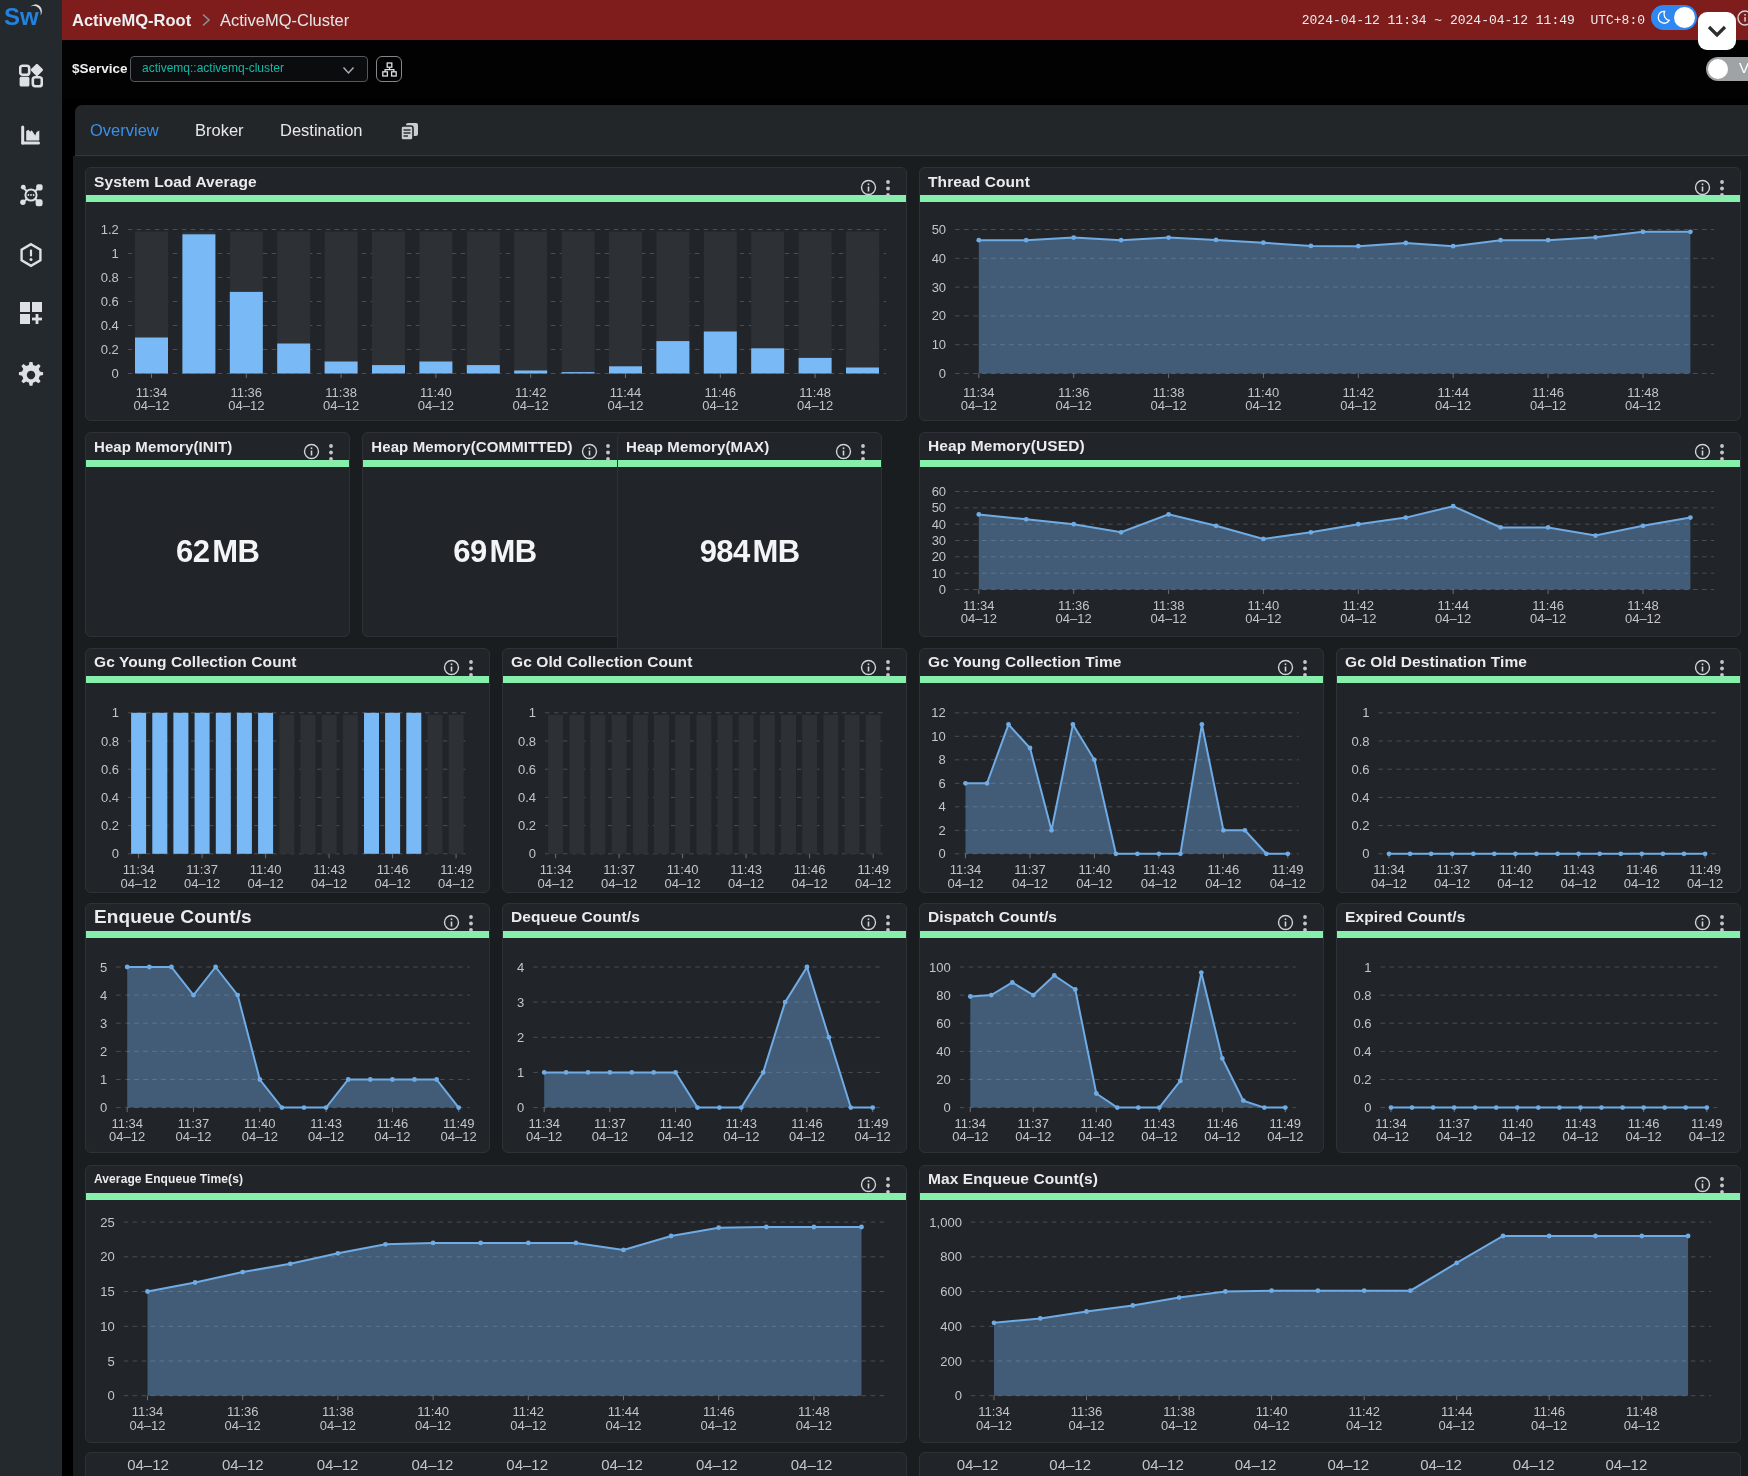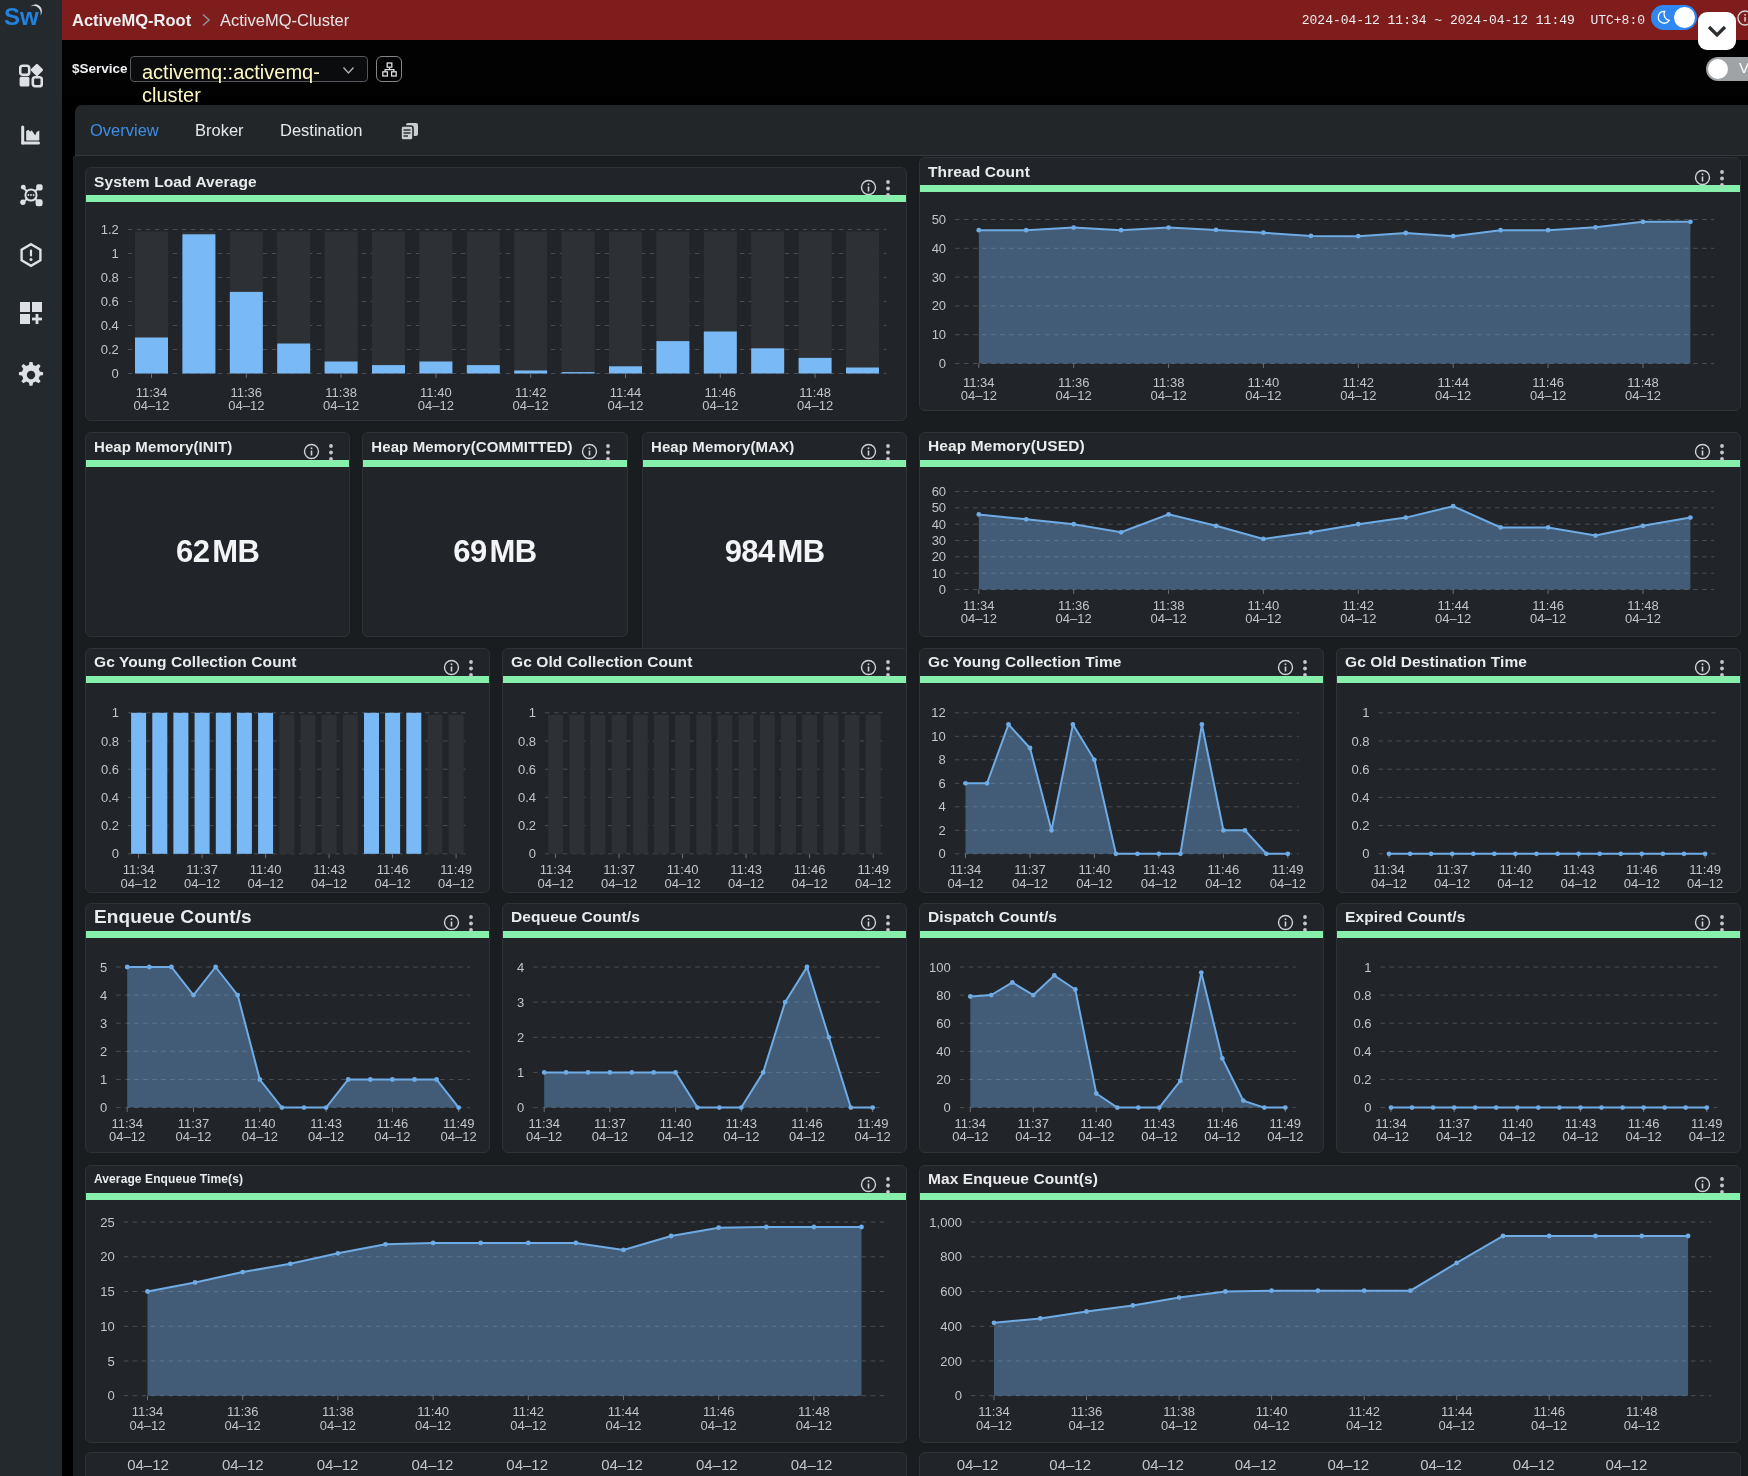--- a/index.html
+++ b/index.html
@@ -41,21 +41,21 @@
   </div>
   <svg class="abs" style="left:1675px;top:10px" width="11" height="16" viewBox="0 0 11 16">
       <circle cx="8" cy="8" r="7" fill="none" stroke="#d2d5d8" stroke-width="1.4"></circle>
       <rect x="7.3" y="7" width="1.5" height="4.6" fill="#d2d5d8"></rect>
       <rect x="7.3" y="4" width="1.5" height="1.6" fill="#d2d5d8"></rect>
     </svg>
 </div>
 <div id="srv">
   <span class="abs" style="left:10px;top:21px;font-size:13.5px;font-weight:600;color:#eef0f2">$Service</span>
   <div class="abs" style="left:68px;top:16px;width:238px;height:26px;border:1px solid #54585c;border-radius:4px;background:#0a0c0d">
-    <span class="abs" style="left:11px;top:4px;font-size:20px;color:#fef9c3">activemq::activemq-cluster</span>
+    <span class="abs" style="left:11px;top:4px;font-size:12px;color:#14b8a6">activemq::activemq-cluster</span>
     <svg class="abs" style="right:12px;top:9px" width="13" height="9" viewBox="0 0 13 9">
         <path d="M1.5 1.5 L6.5 7 L11.5 1.5" fill="none" stroke="#a9acb0" stroke-width="1.5"></path>
       </svg>
   </div>
   <div class="abs" style="left:314px;top:16px;width:26px;height:26px;border:1px solid #84878b;border-radius:6px">
     <svg class="abs" style="left:5px;top:5px" width="15" height="15" viewBox="0 0 15 15">
       <g fill="none" stroke="#dcdfe2" stroke-width="1.3">
       <rect x="5.2" y="1" width="4.6" height="4.2"></rect>
           <rect x="0.8" y="9.8" width="4.6" height="4.2"></rect>
           <rect x="9.6" y="9.8" width="4.6" height="4.2"></rect>
@@ -162,21 +162,21 @@
 <rect x="428.2" y="202.5" width="33.0" height="3.0" fill="#79baf6"></rect>
 <rect x="475.6" y="204.1" width="33.0" height="1.4" fill="#79baf6"></rect>
 <rect x="523.0" y="198.3" width="33.0" height="7.2" fill="#79baf6"></rect>
 <rect x="570.4" y="173.1" width="33.0" height="32.4" fill="#79baf6"></rect>
 <rect x="617.8" y="163.5" width="33.0" height="42.0" fill="#79baf6"></rect>
 <rect x="665.2" y="180.3" width="33.0" height="25.2" fill="#79baf6"></rect>
 <rect x="712.6" y="189.9" width="33.0" height="15.6" fill="#79baf6"></rect>
 <rect x="760.0" y="199.5" width="33.0" height="6.0" fill="#79baf6"></rect>
     </svg>
 </div>
-<div class="card" style="left:919px;top:157px;width:822px;height:253.5px">
+<div class="card" style="left:919px;top:167px;width:822px;height:253.5px">
 <div class="chead">
       <span style="font-size:15.5px">Thread Count</span>
       <svg class="cic" style="right:29px" width="17" height="17" viewBox="0 0 17 17">
         <circle cx="8.5" cy="8.5" r="7" fill="none" stroke="#cfd3d7" stroke-width="1.4"></circle>
         <rect x="7.7" y="7.5" width="1.6" height="5" fill="#cfd3d7"></rect>
         <rect x="7.7" y="4.4" width="1.6" height="1.7" fill="#cfd3d7"></rect>
       </svg>
       <svg class="cic" style="right:15.5px" width="6" height="19" viewBox="0 0 6 19">
         <circle cx="3" cy="3" r="1.9" fill="#c3c7cb"></circle>
         <circle cx="3" cy="9.5" r="1.9" fill="#c3c7cb"></circle>
@@ -265,21 +265,21 @@
         <rect x="7.7" y="4.4" width="1.6" height="1.7" fill="#cfd3d7"></rect>
       </svg>
       <svg class="cic" style="right:15.5px" width="6" height="19" viewBox="0 0 6 19">
         <circle cx="3" cy="3" r="1.9" fill="#c3c7cb"></circle>
         <circle cx="3" cy="9.5" r="1.9" fill="#c3c7cb"></circle>
         <circle cx="3" cy="16" r="1.9" fill="#c3c7cb"></circle>
       </svg>
     </div>
 <div class="bigv" style="top:95.0px;height:48px;line-height:48px">69<span style="margin-left:3px">MB</span></div>
 </div>
-<div class="card" style="left:642px;top:431.5px;width:265.3px;height:245px">
+<div class="card" style="left:617px;top:431.5px;width:265.3px;height:245px">
 <div class="chead">
       <span style="font-size:15px">Heap Memory(MAX)</span>
       <svg class="cic" style="right:29px" width="17" height="17" viewBox="0 0 17 17">
         <circle cx="8.5" cy="8.5" r="7" fill="none" stroke="#cfd3d7" stroke-width="1.4"></circle>
         <rect x="7.7" y="7.5" width="1.6" height="5" fill="#cfd3d7"></rect>
         <rect x="7.7" y="4.4" width="1.6" height="1.7" fill="#cfd3d7"></rect>
       </svg>
       <svg class="cic" style="right:15.5px" width="6" height="19" viewBox="0 0 6 19">
         <circle cx="3" cy="3" r="1.9" fill="#c3c7cb"></circle>
         <circle cx="3" cy="9.5" r="1.9" fill="#c3c7cb"></circle>

